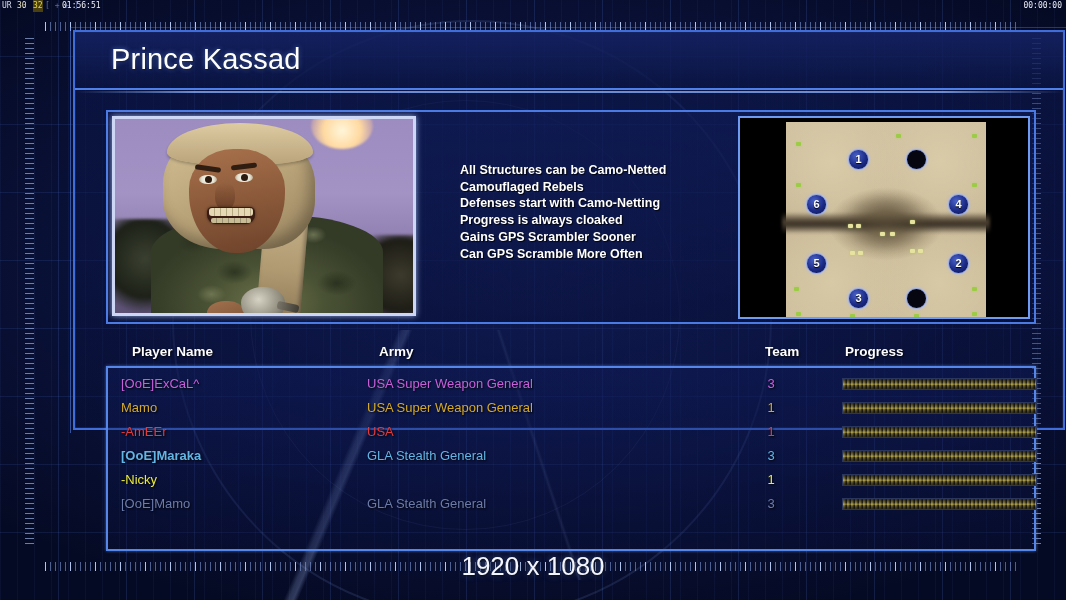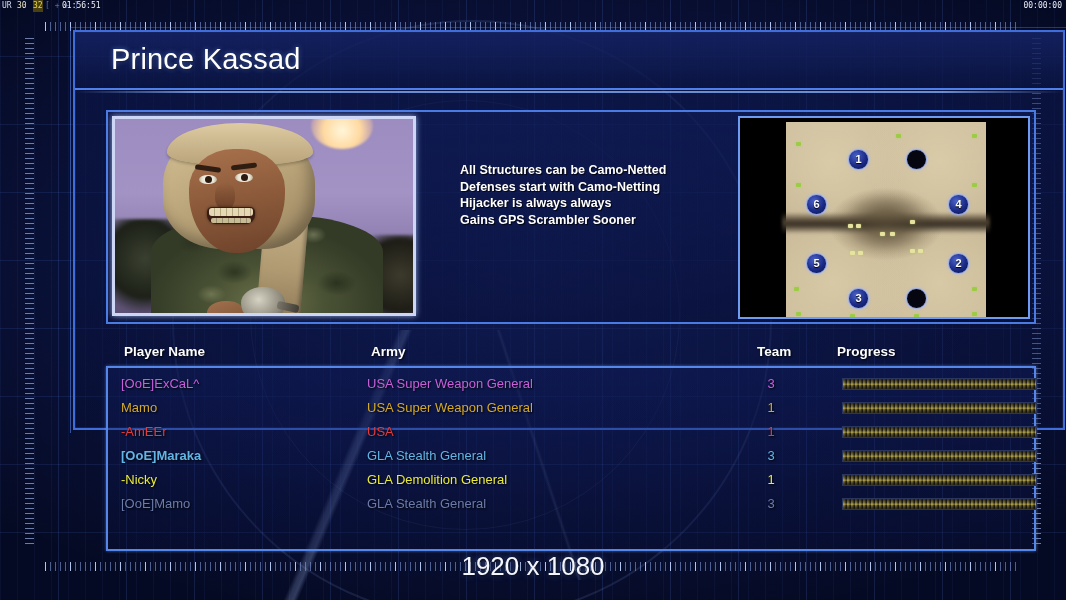--- a/index.html
+++ b/index.html
@@ -192,21 +192,21 @@
   }
   .res {
     position:absolute; width:5px; height:4px;
     background:#9ccb46; border-radius:1px;
     box-shadow:0 0 2px rgba(160,220,80,0.7);
   }
   .res.gold { background:#e8e2a0; }
 
   
   #table-header {
-    position:absolute; left:40px; top:312px; width:890px; height:20px;
+    position:absolute; left:48px; top:312px; width:890px; height:20px;
   }
   #table-header span {
     position:absolute; top:0;
     font-size:13.5px; font-weight:bold; color:#fdfdff;
     text-shadow:1px 1px 2px rgba(0,0,0,0.9);
   }
   .th-name { left:9px; }
   .th-army { left:256px; }
   .th-team { left:642px; }
   .th-prog { left:722px; }
@@ -383,23 +383,25 @@
         <div class="pt-teeth"></div>
         <div class="pt-teeth2"></div>
         <div class="pt-hand"></div>
         <div class="pt-lamp"></div>
         <div class="pt-lampspout"></div>
       </div>
     </div>
 
     <ul id="ability-list">
       <li>All Structures can be Camo-Netted</li>
+      <li>Camouflaged Rebels</li>
       <li>Defenses start with Camo-Netting</li>
-      <li>Hijacker is always always</li>
+      <li>Progress is always cloaked</li>
       <li>Gains GPS Scrambler Sooner</li>
+      <li>Can GPS Scramble More Often</li>
     </ul>
 
     <div id="minimap-wrap">
       <div id="minimap">
         <div class="river"></div>
         <div class="river2"></div>
         <div id="spawn-layer">
             <div class="spawn" style="left: 36%; top: 19%;">1</div>
             <div class="spawn empty" style="left: 65%; top: 19%;"></div>
             <div class="spawn" style="left: 15%; top: 42%;">6</div>
@@ -471,21 +473,20 @@
         <div class="prow" style="top: 76px;">
           <span class="pn" style="color: rgb(98, 182, 230); font-weight: bold;">[OoE]Maraka</span>
           <span class="pa" style="color: rgb(98, 182, 230);">GLA Stealth General</span>
           <span class="pt" style="color: rgb(98, 182, 230);">3</span>
           <div class="pbar">
             <i style="width: 100%;"></i>
           </div>
         </div>
         <div class="prow" style="top: 100px;">
           <span class="pn" style="color: rgb(233, 234, 60);">-Nicky</span>
-          <span class="pa" style="color: rgb(233, 234, 60);">GLA Demolition General</span>
           <span class="pt" style="color: rgb(233, 234, 60);">1</span>
           <div class="pbar">
             <i style="width: 100%;"></i>
           </div>
         </div>
         <div class="prow" style="top: 124px;">
           <span class="pn" style="color: rgb(109, 123, 168);">[OoE]Mamo</span>
           <span class="pa" style="color: rgb(109, 123, 168);">GLA Stealth General</span>
           <span class="pt" style="color: rgb(109, 123, 168);">3</span>
           <div class="pbar">

